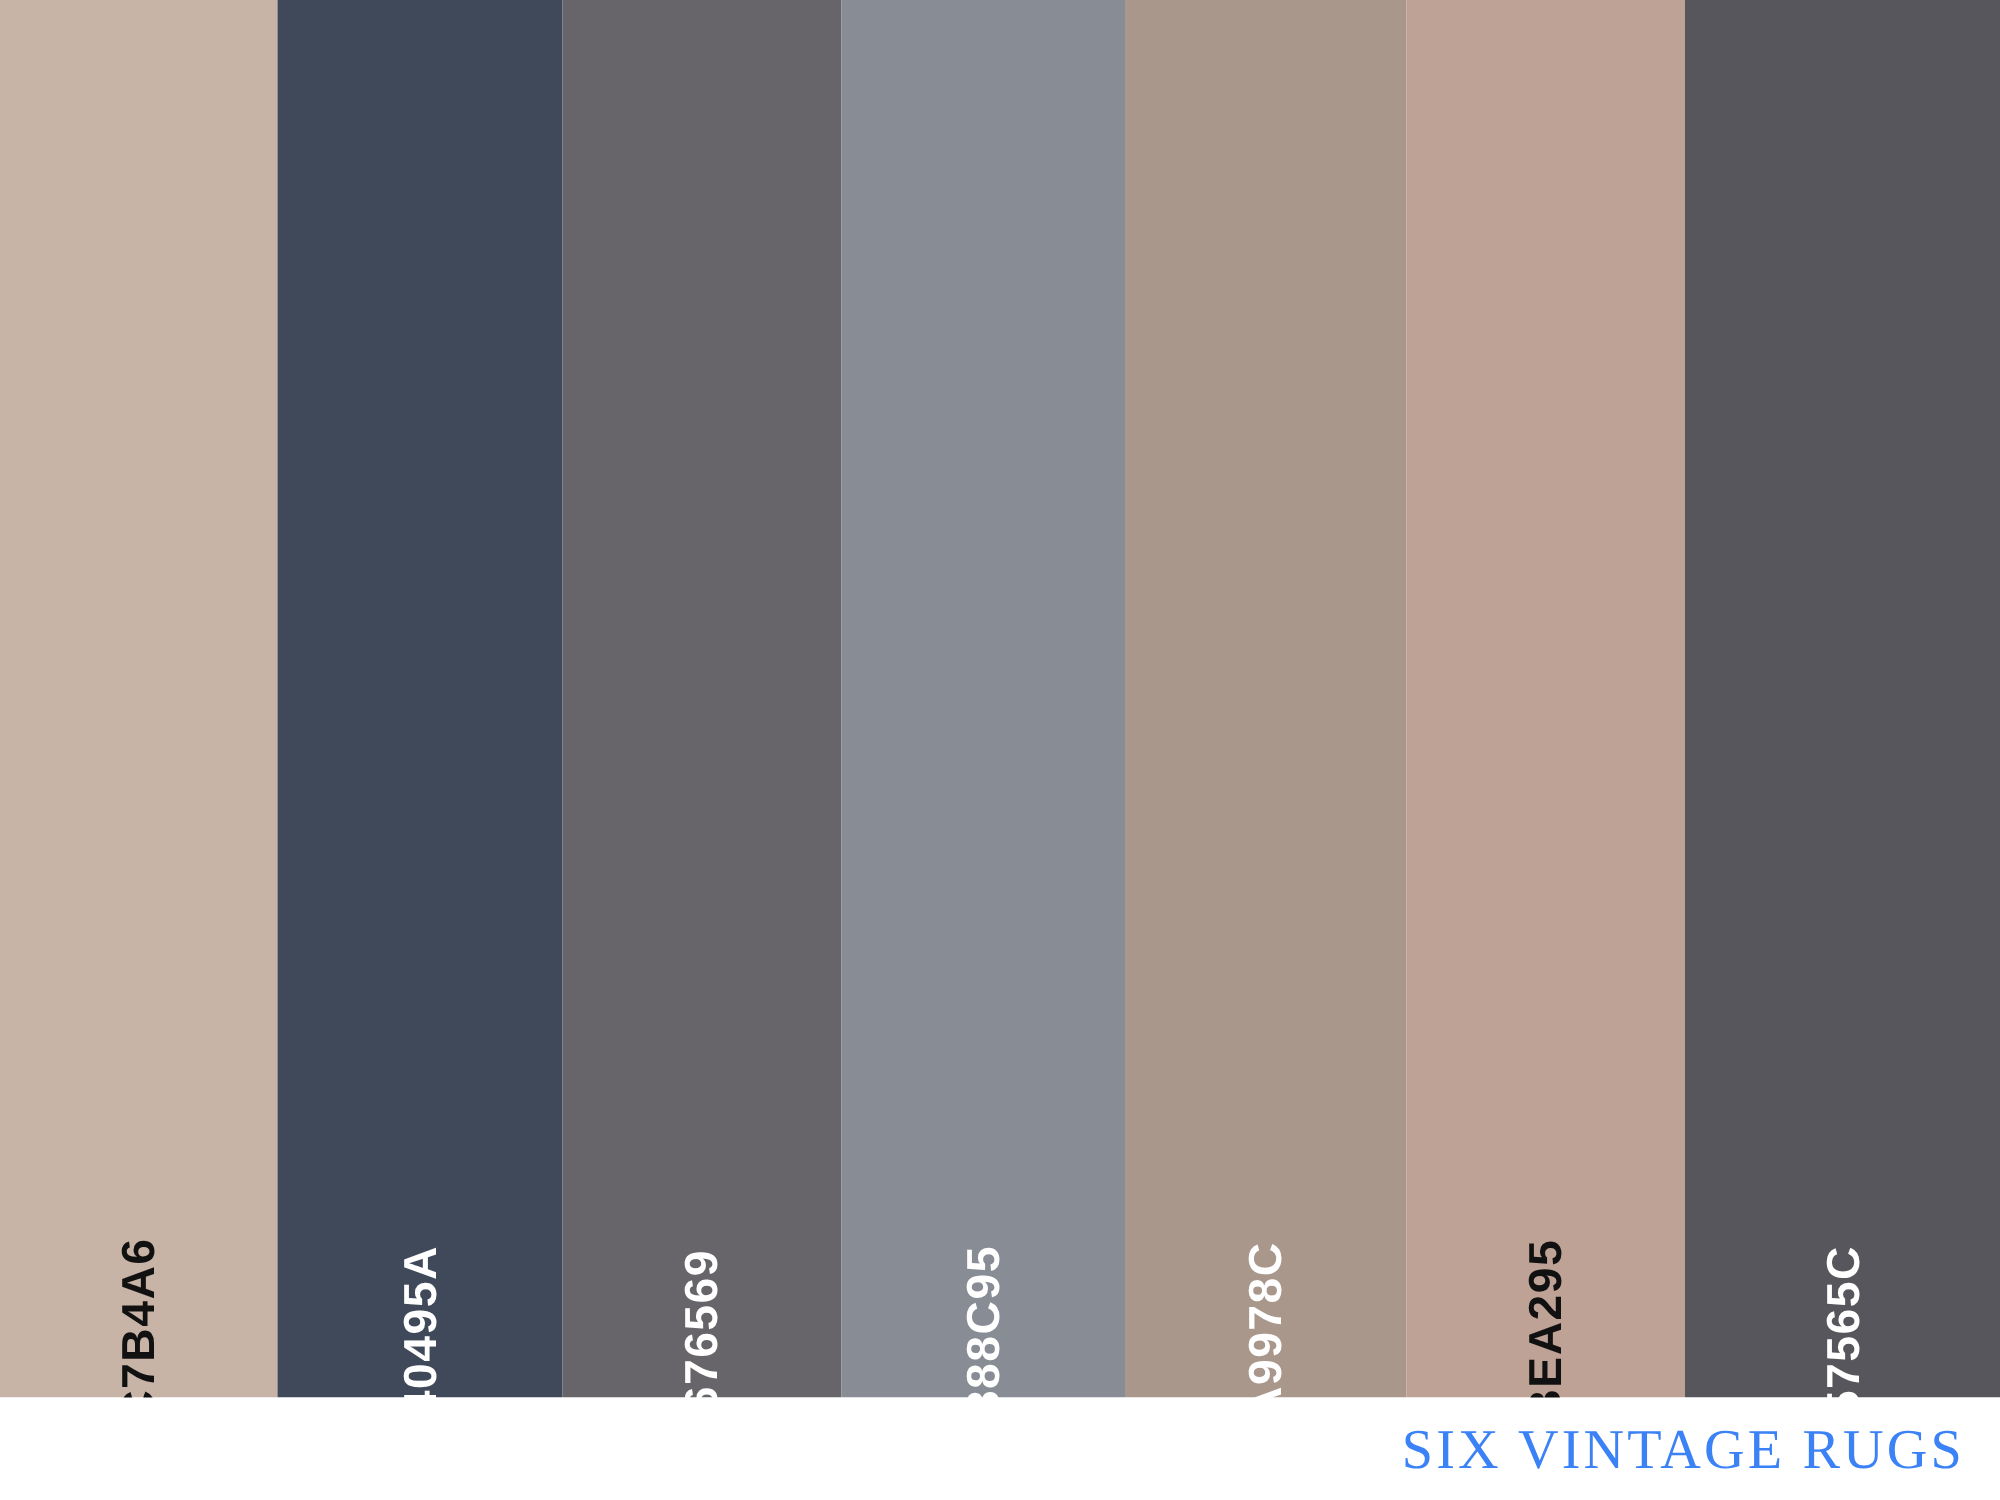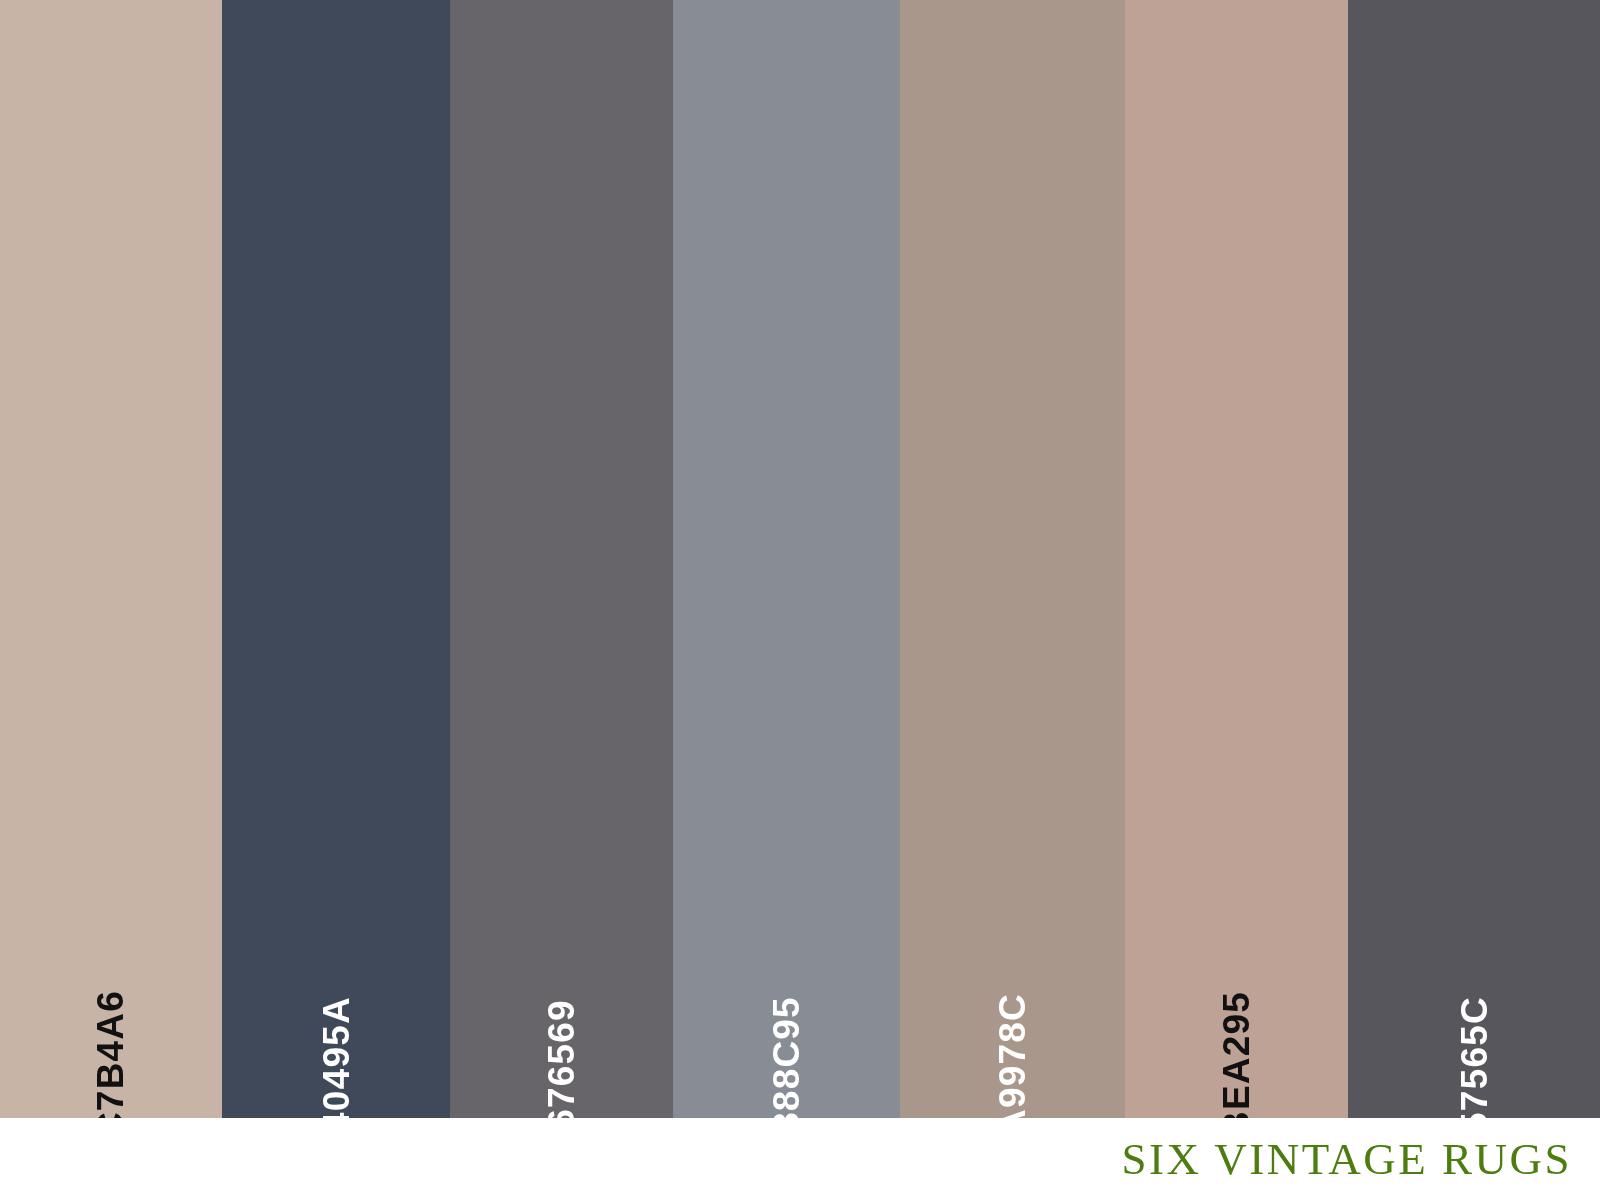--- a/index.html
+++ b/index.html
@@ -135,16 +135,16 @@
 
     <div class="swatch" style="background: rgb(87, 86, 92); width: 252px; flex: 0 0 252px;">
       <div class="label-anchor">
         <span class="swatch-label" style="color: rgb(255, 255, 255);">57565C</span>
       </div>
     </div>
 
   </div>
 
   <div id="footer-bar" style="top: 1118px; height: 82px; background: rgb(255, 255, 255);">
-    <div id="brand-wordmark" style="color: #4d7c0f;">SIX VINTAGE RUGS</div>
+    <div id="brand-wordmark" style="color: #3b82f6;">SIX VINTAGE RUGS</div>
   </div>
 
 </div>
 
 </body></html>

